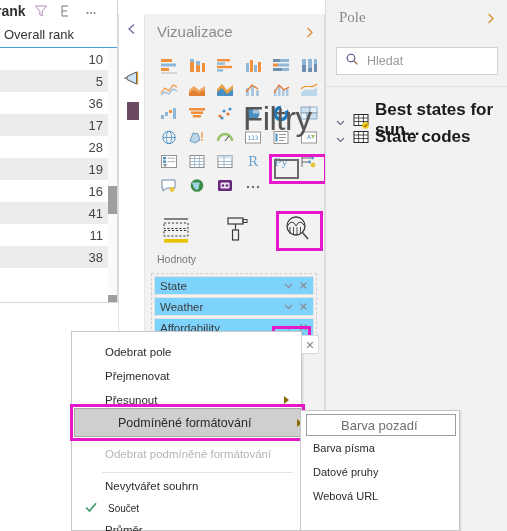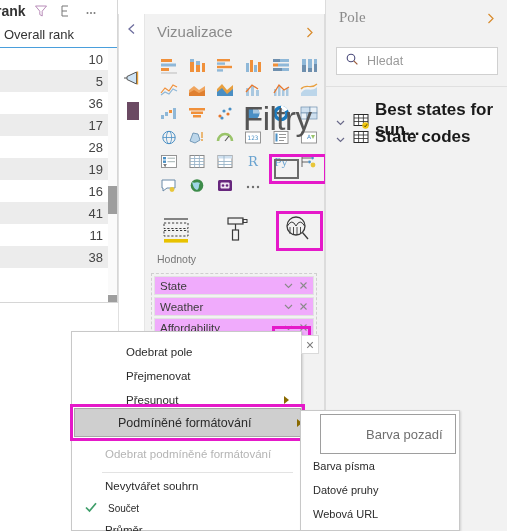--- a/index.html
+++ b/index.html
@@ -92,21 +92,21 @@
   .vtab { width:42px; height:40px; position:relative; display:flex; align-items:center; justify-content:center;}
   .vtab-label {
     position:absolute; left:38px; top:239px; font-size:10.5px; color:#777;text-align:center;
   }
 
   .well {
     position:absolute; left:32px; top:259px; width:166px; height:66px;
     border:1px dashed #cfcfcf; padding:2px; background:transparent;
   }
   .well-item {
-    height:19px; margin-bottom:2px; background:#f0abfc; border:1px solid #e2e2e2;
+    height:19px; margin-bottom:2px; background:#7dd3fc; border:1px solid #e2e2e2;
     display:flex; align-items:center; padding: 0 3px 0 5px; font-size:11.5px; color:#3b3b3b;
   }
   .well-item .nm { flex:1; }
   .wi-chev, .wi-x { width:13px; height:13px; margin-left:2px; }
 
   .filtry-watermark {
     position:absolute; left:124px; top:86px; font-size:33px; color:#555;
     font-family:"Liberation Sans", sans-serif; letter-spacing:-0.5px; z-index: 6;
   }
 
@@ -131,21 +131,20 @@
     font-weight: bold;
   }
   .tree-chev { width:13px; height:13px; }
   .tree-tbl { width:16px; height:14px; position:relative;}
 
   
   .ctx {
     position:absolute; left:71px; top:331px; width:231px; height:200px;
     background:#fff; border:1px solid #c8c8c8; z-index: 20;
     box-shadow: 1px 1px 2px rgba(0,0,0,0.14);
-    padding-left: 21px;
   }
   .ctx-item {
     position:relative; height:24px; display:flex; align-items:center;
     padding-left:33px; font-size:11.5px; color:#2b2b2b;
   }
   .ctx-item.dim { color:#b4b4b4; }
   .ctx-item .arrow { position:absolute; right:12px; width:0;height:0;
     border-left:5px solid #8a6a00; border-top:4px solid transparent; border-bottom:4px solid transparent;}
   .ctx-sep { height:1px; background:#e3e3e3; margin:3px 8px 3px 30px; }
   .ctx-check { position:absolute; left:12px; color:#3f9e6a; font-size:14px; }
@@ -157,21 +156,21 @@
   .ctx-item.big { font-size:12.5px; }
   .ctx-item.small { font-size:10px; }
 
   
   .submenu {
     position:absolute; left:300px; top:410px; width:160px; height:121px;
     background:#fff; border:1px solid #c8c8c8; z-index:22;
     box-shadow: 1px 1px 2px rgba(0,0,0,0.14);
   }
   .sub-item { height:24px; display:flex; align-items:center; padding-left:12px; font-size:11px; color:#2b2b2b;}
-  .sub-item.first { height:40px; margin:3px 3px 0 19px; padding-left:45px; font-size:13px; color:#6f6f6f;
+  .sub-item.first { height:22px; margin:3px 3px 0 5px; padding-left:34px; font-size:13px; color:#6f6f6f;
       border:1px solid #9e9e9e; }
 
   .row-xbtn {
     position:absolute; left:301px; top:335px; width:18px; height:19px; background:#fff;
     border:1px solid #dadada; display:flex; align-items:center; justify-content:center; z-index:21;
   }
 </style>
 </head>
 <body>
 

